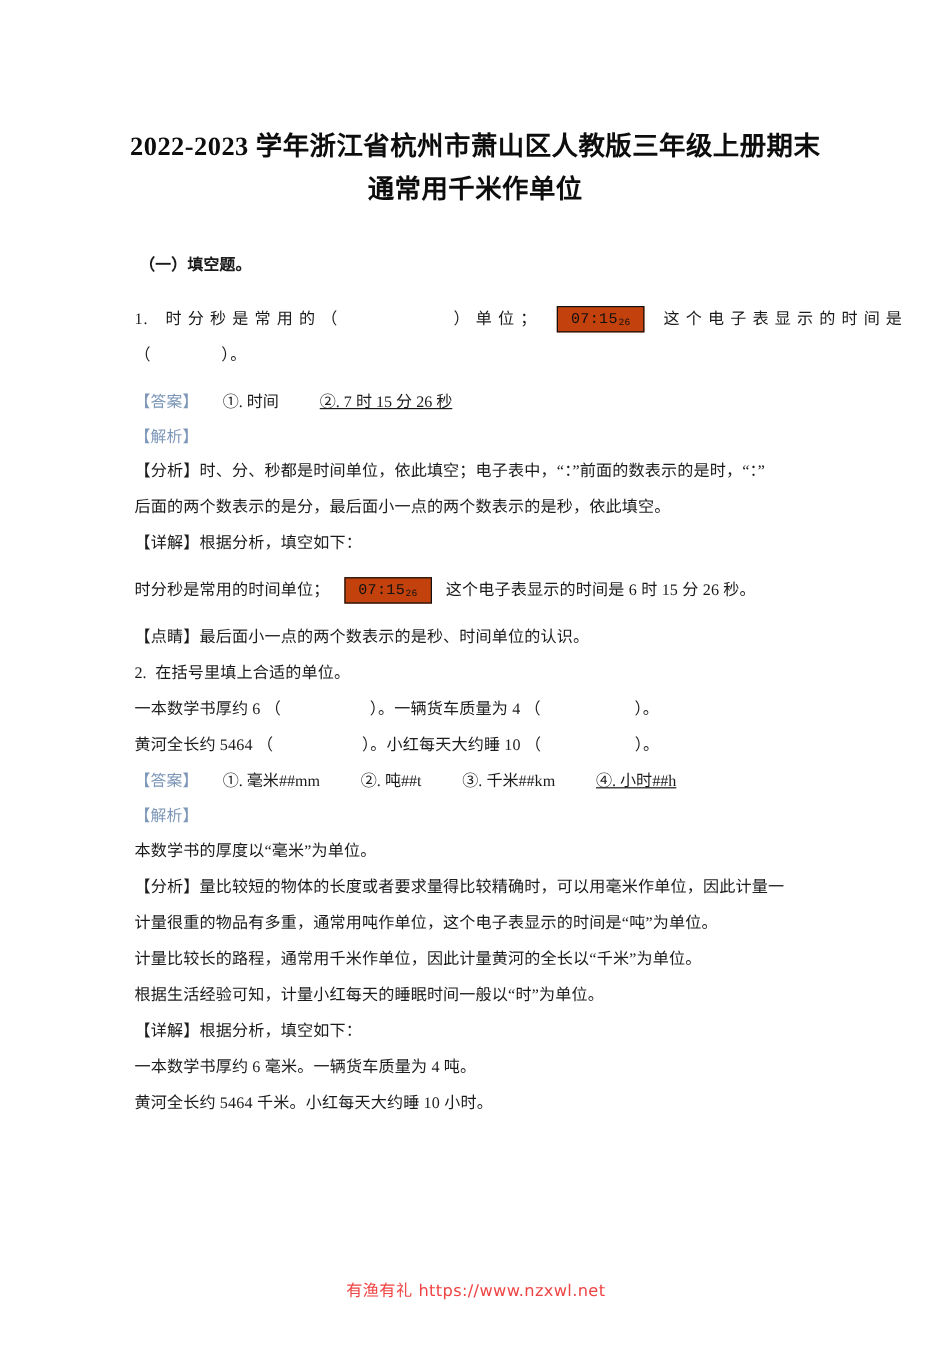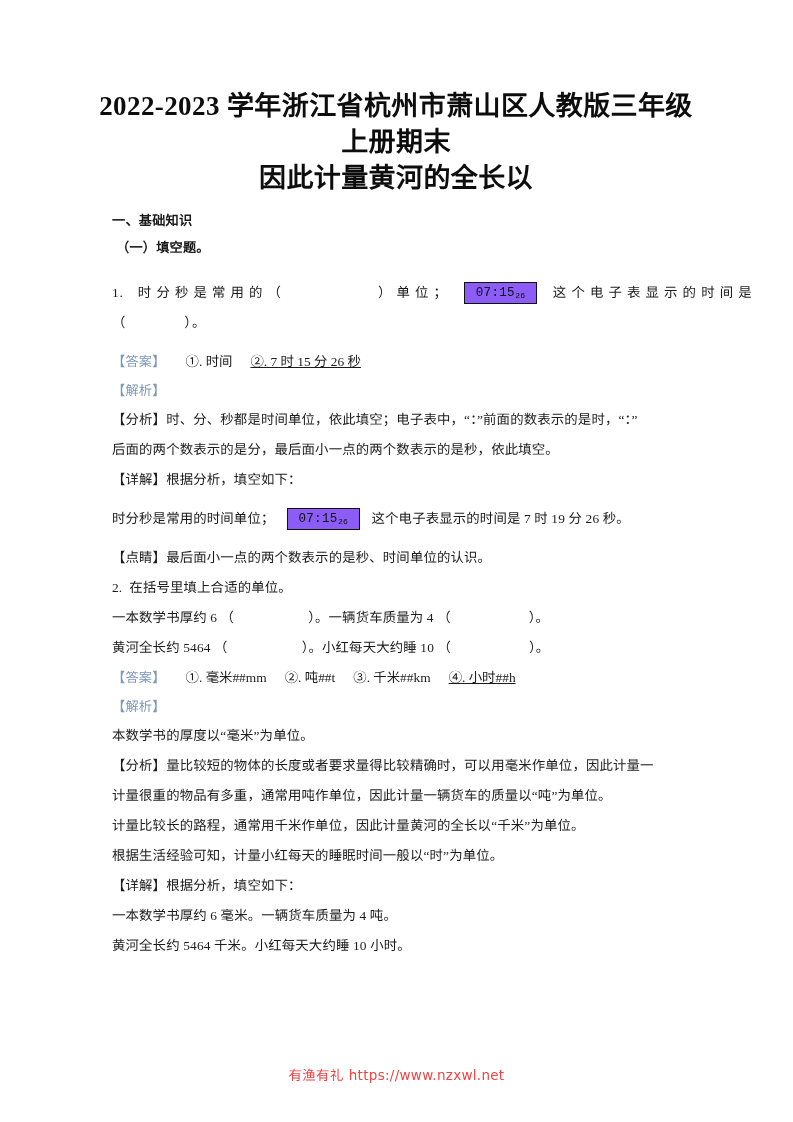--- a/index.html
+++ b/index.html
@@ -20,27 +20,27 @@
 
   .page {
     position: absolute;
     inset: 0;
     padding: 0;
   }
 
   
   .doc-title {
     position: absolute;
-    top: 88px;
+    top: 104px;
     left: 96px;
     width: 600px;
     text-align: center;
     font-family: "Liberation Serif", "DejaVu Serif", serif;
     font-weight: bold;
-    font-size: 27px;
+    font-size: 22px;
     line-height: 36px;
     letter-spacing: 0.4px;
     color: #0d0d0d;
   }
   .doc-title .line2 { display: block; }
 
   
   .body-wrap {
     position: absolute;
     top: 208px;
@@ -87,28 +87,28 @@
   .ans-line {
     margin: 0;
     font-size: 13.4px;
     line-height: 29px;
     white-space: nowrap;
   }
   .ans-items {
     color: #1b1b1b;
     margin-left: 20px;
   }
-  .ans-items .it { margin-right: 18px; }
+  .ans-items .it { margin-right: 34px; }
   .ans-items .it:last-child { margin-right: 0; text-decoration: underline; }
 
   
   .clock {
     display: inline-block;
     border: 1.6px solid #111;
-    background: #8b5cf6;
+    background: #c2410c;
     padding: 2px 11px 3px 11px;
     line-height: 1;
     vertical-align: middle;
     position: relative;
     top: -1px;
   }
   .clock .t {
     font-family: "Liberation Mono", "DejaVu Sans Mono", monospace;
     font-size: 12.5px;
     letter-spacing: 0.3px;
@@ -167,26 +167,25 @@
   }
   .footer .url { margin-left: 5px; }
 </style>
 </head>
 <body>
 
 <div class="page">
 
   <div class="doc-title">
     <span>2022-2023 学年浙江省杭州市萧山区人教版三年级上册期末</span>
-    <span class="line2">因此计量黄河的全长以</span>
+    <span class="line2">通常用千米作单位</span>
   </div>
 
   <div class="body-wrap">
 
-    <p class="sec-head">一、基础知识</p>
     <p class="sub-head">（一）填空题。</p>
 
     <div class="spacer-md"></div>
 
     <div class="q1-row">
       <span>1.</span><span class="gap-b"></span><span>时 分 秒 是 常 用 的 （</span><span class="gap-a"></span><span>） 单 位 ；</span><span class="gap-c"></span><span class="clock"><span class="t">07:15</span><span class="sec">26</span></span><span class="gap-c"></span><span>这 个 电 子 表 显 示 的 时 间 是</span>
     </div>
     <div class="q1-sub">
       <span>（</span><span class="gap-d"></span><span>）。</span>
     </div>
@@ -200,21 +199,21 @@
       <span class="tag">【解析】</span>
     </p>
 
     <p class="txt justify">【分析】时、分、秒都是时间单位，依此填空；电子表中，“：”前面的数表示的是时，“：”</p>
     <p class="txt">后面的两个数表示的是分，最后面小一点的两个数表示的是秒，依此填空。</p>
     <p class="txt">【详解】根据分析，填空如下：</p>
 
     <div class="spacer-sm"></div>
 
     <div class="detail-row">
-      <span>时分秒是常用的时间单位；</span><span class="gap-e"></span><span class="clock"><span class="t">07:15</span><span class="sec">26</span></span><span class="gap-e"></span><span>这个电子表显示的时间是 7 时 19 分 26 秒。</span>
+      <span>时分秒是常用的时间单位；</span><span class="gap-e"></span><span class="clock"><span class="t">07:15</span><span class="sec">26</span></span><span class="gap-e"></span><span>这个电子表显示的时间是 6 时 15 分 26 秒。</span>
     </div>
 
     <div class="spacer-sm"></div>
 
     <p class="txt">【点睛】最后面小一点的两个数表示的是秒、时间单位的认识。</p>
 
     <p class="txt"><span>2.</span>&nbsp;&nbsp;<span>在括号里填上合适的单位。</span></p>
 
     <p class="txt q2-row"><span>一本数学书厚约 6 （</span><span class="blank-a"></span><span>）。一辆货车质量为 4 （</span><span class="blank-b"></span><span>）。</span></p>
 
@@ -222,21 +221,21 @@
 
     <p class="ans-line">
       <span class="tag">【答案】</span><span class="ans-items"><span class="it">①. 毫米##mm</span><span class="it">②. 吨##t</span><span class="it">③. 千米##km</span><span class="it">④. 小时##h</span></span>
     </p>
     <p class="ans-line">
       <span class="tag">【解析】</span>
     </p>
 
     <p class="txt">本数学书的厚度以“毫米”为单位。</p>
     <p class="txt justify">【分析】量比较短的物体的长度或者要求量得比较精确时，可以用毫米作单位，因此计量一</p>
-    <p class="txt">计量很重的物品有多重，通常用吨作单位，因此计量一辆货车的质量以“吨”为单位。</p>
+    <p class="txt">计量很重的物品有多重，通常用吨作单位，这个电子表显示的时间是“吨”为单位。</p>
     <p class="txt">计量比较长的路程，通常用千米作单位，因此计量黄河的全长以“千米”为单位。</p>
     <p class="txt">根据生活经验可知，计量小红每天的睡眠时间一般以“时”为单位。</p>
     <p class="txt">【详解】根据分析，填空如下：</p>
     <p class="txt">一本数学书厚约 6 毫米。一辆货车质量为 4 吨。</p>
     <p class="txt">黄河全长约 5464 千米。小红每天大约睡 10 小时。</p>
 
   </div>
 
   <div class="footer">
     <span>有渔有礼</span><span class="url">https://www.nzxwl.net</span>

